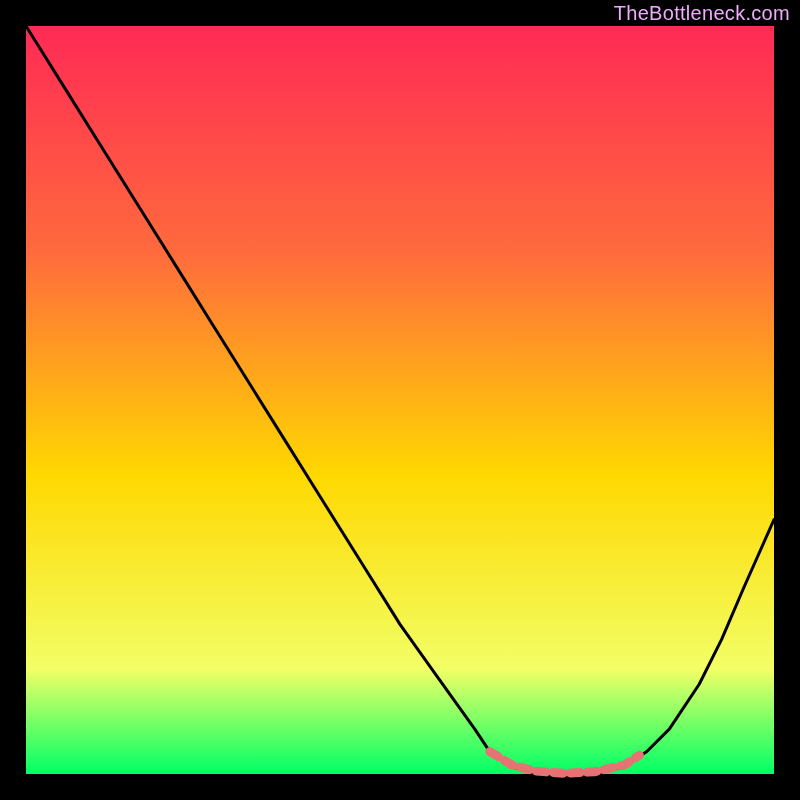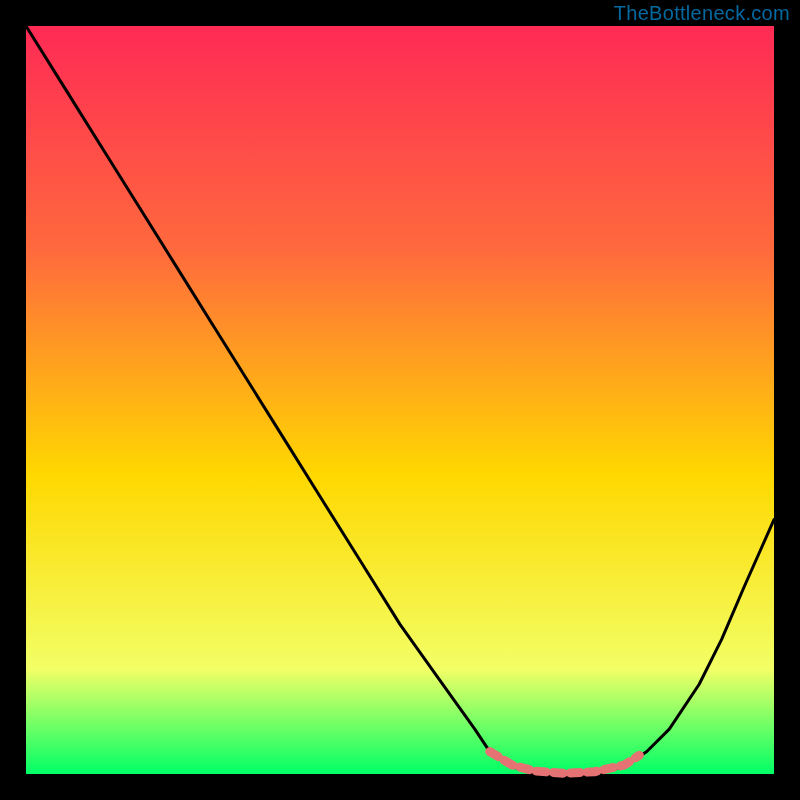--- a/index.html
+++ b/index.html
@@ -13,21 +13,21 @@
   }
   .container {
     position: relative;
     width: 800px;
     height: 800px;
   }
   .watermark {
     position: absolute;
     top: 2px;
     right: 10px;
-    color: #0369a1;
+    color: #f0abfc;
     font-size: 20px;
     font-weight: 500;
     z-index: 10;
     letter-spacing: 0.3px;
   }
   svg.chart {
     position: absolute;
     left: 0;
     top: 0;
     width: 800px;

